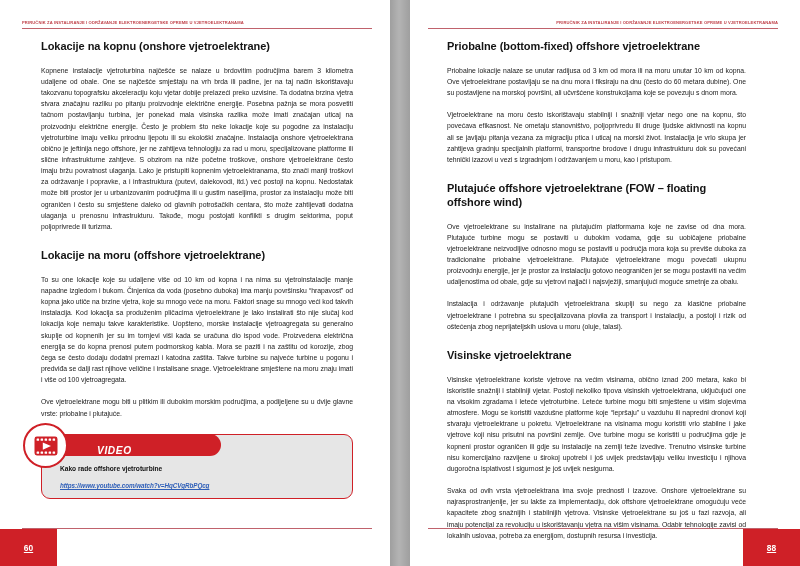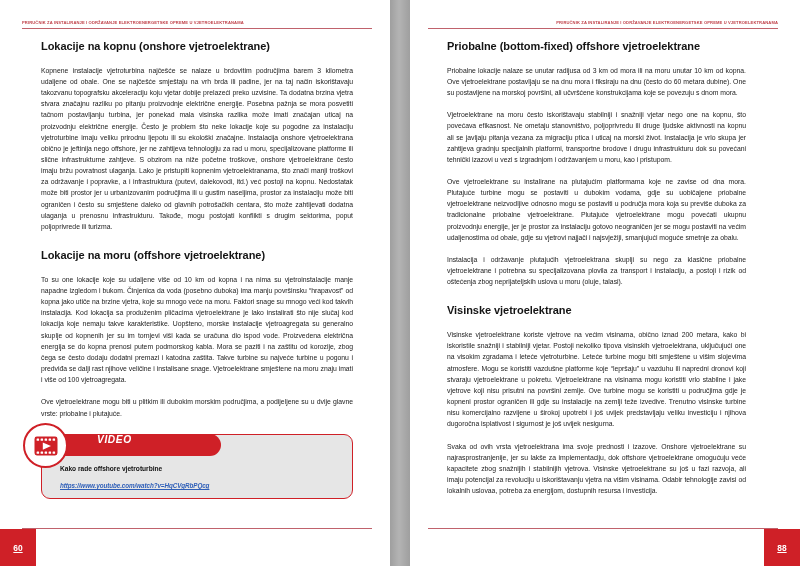--- a/index.html
+++ b/index.html
@@ -98,21 +98,21 @@
   }
   .video-tab {
     position: absolute;
     left: 21px;
     top: -1.3px;
     width: 158px;
     height: 22px;
     background: #cf2027;
     border-radius: 0 11px 11px 0;
     display: flex;
-    align-items: flex-start;
+    align-items: flex-end;
   }
   .video-tab-label {
     color: #ffffff;
     font-size: 10.2px;
     font-weight: bold;
     font-style: italic;
     letter-spacing: 0.6px;
     margin-left: 34px;
   }
   .video-badge {
@@ -156,21 +156,21 @@
     bottom: 37px;
     height: 1.4px;
     background: #c0626c;
   }
   .footrule.left  { left: 22px;  right: 18px; }
   .footrule.right { left: 18px;  right: 22px; }
 
   .folio {
     position: absolute;
     bottom: 0;
-    width: 36px;
+    width: 57px;
     height: 37px;
     background: #cf2027;
     color: #ffffff;
     font-size: 8.4px;
     font-weight: bold;
     display: flex;
     align-items: center;
     justify-content: center;
     text-decoration: underline;
   }
@@ -239,20 +239,21 @@
 
     <div class="runhead right">PRIRUČNIK ZA INSTALIRANJE I ODRŽAVANJE ELEKTROENERGETSKE OPREME U VJETROELEKTRANAMA</div>
     <div class="headrule right"></div>
 
     <div class="col">
 
       <h2 class="sec">Priobalne (bottom-fixed) offshore vjetroelektrane</h2>
       <p class="body">Priobalne lokacije nalaze se unutar radijusa od 3 km od mora ili na moru unutar 10 km od kopna. Ove vjetroelektrane postavljaju se na dnu mora i fiksiraju na dnu (često do 60 metara dubine). One su postavljene na morskoj površini, ali učvršćene konstrukcijama koje se povezuju s dnom mora.</p>
       <p class="body">Vjetroelektrane na moru često iskorištavaju stabilniji i snažniji vjetar nego one na kopnu, što povećava efikasnost. Ne ometaju stanovništvo, poljoprivredu ili druge ljudske aktivnosti na kopnu ali se javljaju pitanja vezana za migraciju ptica i uticaj na morski život. Instalacija je vrlo skupa jer zahtijeva gradnju specijalnih platformi, transportne brodove i drugu infrastrukturu dok su povećani tehnički izazovi u vezi s izgradnjom i održavanjem u moru, kao i pristupom.</p>
 
+      <h2 class="sec spaced">Plutajuće offshore vjetroelektrane (FOW – floating offshore wind)</h2>
       <p class="body">Ove vjetroelektrane su instalirane na plutajućim platformama koje ne zavise od dna mora. Plutajuće turbine mogu se postaviti u dubokim vodama, gdje su uobičajene priobalne vjetroelektrane neizvodljive odnosno mogu se postaviti u područja mora koja su previše duboka za tradicionalne priobalne vjetroelektrane. Plutajuće vjetroelektrane mogu povećati ukupnu proizvodnju energije, jer je prostor za instalaciju gotovo neograničen jer se mogu postaviti na većim udaljenostima od obale, gdje su vjetrovi najjači i najsvježiji, smanjujući moguće smetnje za obalu.</p>
       <p class="body">Instalacija i održavanje plutajućih vjetroelektrana skuplji su nego za klasične priobalne vjetroelektrane i potrebna su specijalizovana plovila za transport i instalaciju, a postoji i rizik od oštećenja zbog neprijateljskih uslova u moru (oluje, talasi).</p>
 
       <h2 class="sec spaced">Visinske vjetroelektrane</h2>
       <p class="body">Visinske vjetroelektrane koriste vjetrove na većim visinama, obično iznad 200 metara, kako bi iskoristile snažniji i stabilniji vjetar. Postoji nekoliko tipova visinskih vjetroelektrana, uključujući one na visokim zgradama i leteće vjetroturbine. Leteće turbine mogu biti smještene u višim slojevima atmosfere. Mogu se koristiti vazdušne platforme koje “lepršaju” u vazduhu ili napredni dronovi koji stvaraju vjetroelektrane u pokretu. Vjetroelektrane na visinama mogu koristiti vrlo stabilne i jake vjetrove koji nisu prisutni na površini zemlje. Ove turbine mogu se koristiti u područjima gdje je kopneni prostor ograničen ili gdje su instalacije na zemlji teže izvedive. Trenutno visinske turbine nisu komercijalno razvijene u širokoj upotrebi i još uvijek predstavljaju veliku investiciju i njihova dugoročna isplativost i sigurnost je još uvijek nesigurna.</p>
       <p class="body">Svaka od ovih vrsta vjetroelektrana ima svoje prednosti i izazove. Onshore vjetroelektrane su najrasprostranjenije, jer su lakše za implementaciju, dok offshore vjetroelektrane omogućuju veće kapacitete zbog snažnijih i stabilnijih vjetrova. Visinske vjetroelektrane su još u fazi razvoja, ali imaju potencijal za revoluciju u iskorištavanju vjetra na višim visinama. Odabir tehnologije zavisi od lokalnih uslovaa, potreba za energijom, dostupnih resursa i investicija.</p>
     </div>
 
     <div class="footrule right"></div>
     <div class="folio right">88</div>

